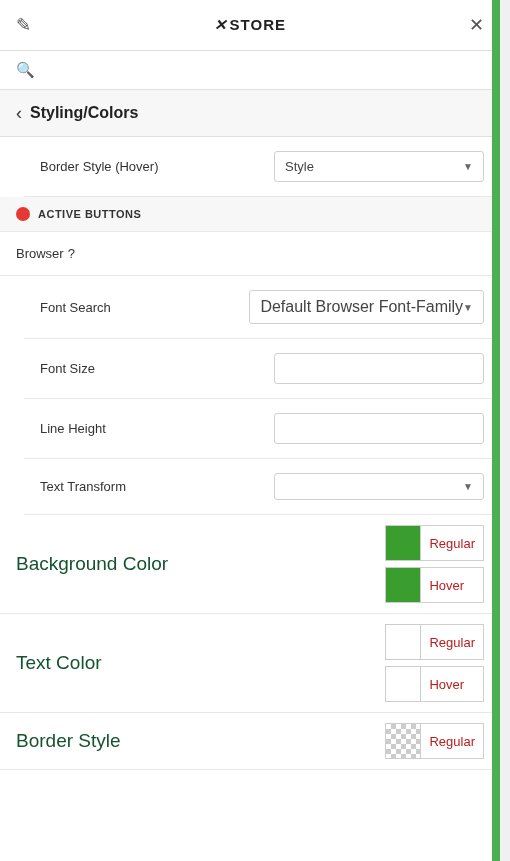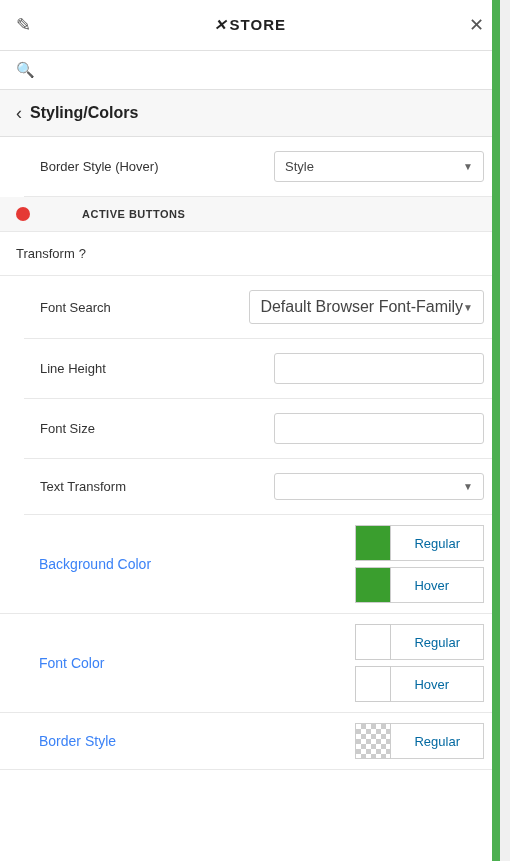--- a/index.html
+++ b/index.html
@@ -165,21 +165,20 @@
       background: #e53935;
       flex-shrink: 0;
     }
 
     .section-header-label {
       font-size: 11px;
       font-weight: 700;
       letter-spacing: 0.5px;
       color: #333;
       text-transform: uppercase;
-      margin-left: 44px;
     }
 
     
     .typeface-row {
       padding: 14px 16px;
       border-bottom: 1px solid #e8e8e8;
       background: #fff;
     }
 
     .typeface-label {
@@ -213,42 +212,41 @@
         linear-gradient(45deg, transparent 75%, #ccc 75%),
         linear-gradient(-45deg, transparent 75%, #ccc 75%);
       background-size: 10px 10px;
       background-position: 0 0, 0 5px, 5px -5px, -5px 0px;
     }
 
     .color-label-btn {
       flex: 1;
       border: 1px solid #d0d0d0;
       border-left: none;
-      padding: 7px 23px;
-      font-size: 13px;
-      color: #0369a1;
+      padding: 7px 8px;
+      font-size: 13px;
+      color: #b91c1c;
       background: #fff;
       cursor: pointer;
       height: 36px;
       display: flex;
       align-items: center;
     }
 
     .two-column-field {
       display: flex;
       align-items: center;
       justify-content: space-between;
       padding: 10px 16px;
       border-bottom: 1px solid #e8e8e8;
     }
 
     .two-column-field .left-label {
-      font-size: 14px;
-      color: #3b82f6;
-      margin-left: 23px;
+      font-size: 19px;
+      color: #14532d;
     }
 
     .color-pairs {
       display: flex;
       flex-direction: column;
       gap: 6px;
     }
 
     .color-pair-row {
       display: flex;
@@ -286,40 +284,40 @@
     </div>
   </div>
 
   <div class="section-header">
     <div class="dot"></div>
     <span class="section-header-label">ACTIVE BUTTONS</span>
   </div>
 
   <div class="typeface-row">
     <div class="typeface-label">
-      <span>Transform</span>
+      <span>Browser</span>
       <span class="help-icon">?</span>
     </div>
   </div>
 
   <div class="field-row">
     <span class="field-label">Font Search</span>
     <div class="select-control">
       <span style="font-size:16px;text-align:right;">Default Browser Font-Family</span>
       <span class="chevron">▼</span>
     </div>
   </div>
 
   <div class="field-row">
+    <span class="field-label">Font Size</span>
+    <input type="text" class="text-input" value="" style="">
+  </div>
+
+  <div class="field-row">
     <span class="field-label">Line Height</span>
-    <input type="text" class="text-input" value="" style="">
-  </div>
-
-  <div class="field-row">
-    <span class="field-label">Font Size</span>
     <input type="text" class="text-input" value="" style="">
   </div>
 
   <div class="field-row">
     <span class="field-label">Text Transform</span>
     <div class="select-control">
       <span></span>
       <span class="chevron">▼</span>
     </div>
   </div>
@@ -334,21 +332,21 @@
       </div>
 
       <div class="color-pair-row">
         <div class="color-swatch green"></div>
         <div class="color-label-btn">Hover</div>
       </div>
     </div>
   </div>
 
   <div class="two-column-field">
-    <span class="left-label">Font Color</span>
+    <span class="left-label">Text Color</span>
     <div class="color-pairs">
 
       <div class="color-pair-row">
         <div class="color-swatch white"></div>
         <div class="color-label-btn">Regular</div>
       </div>
 
       <div class="color-pair-row">
         <div class="color-swatch white"></div>
         <div class="color-label-btn">Hover</div>

